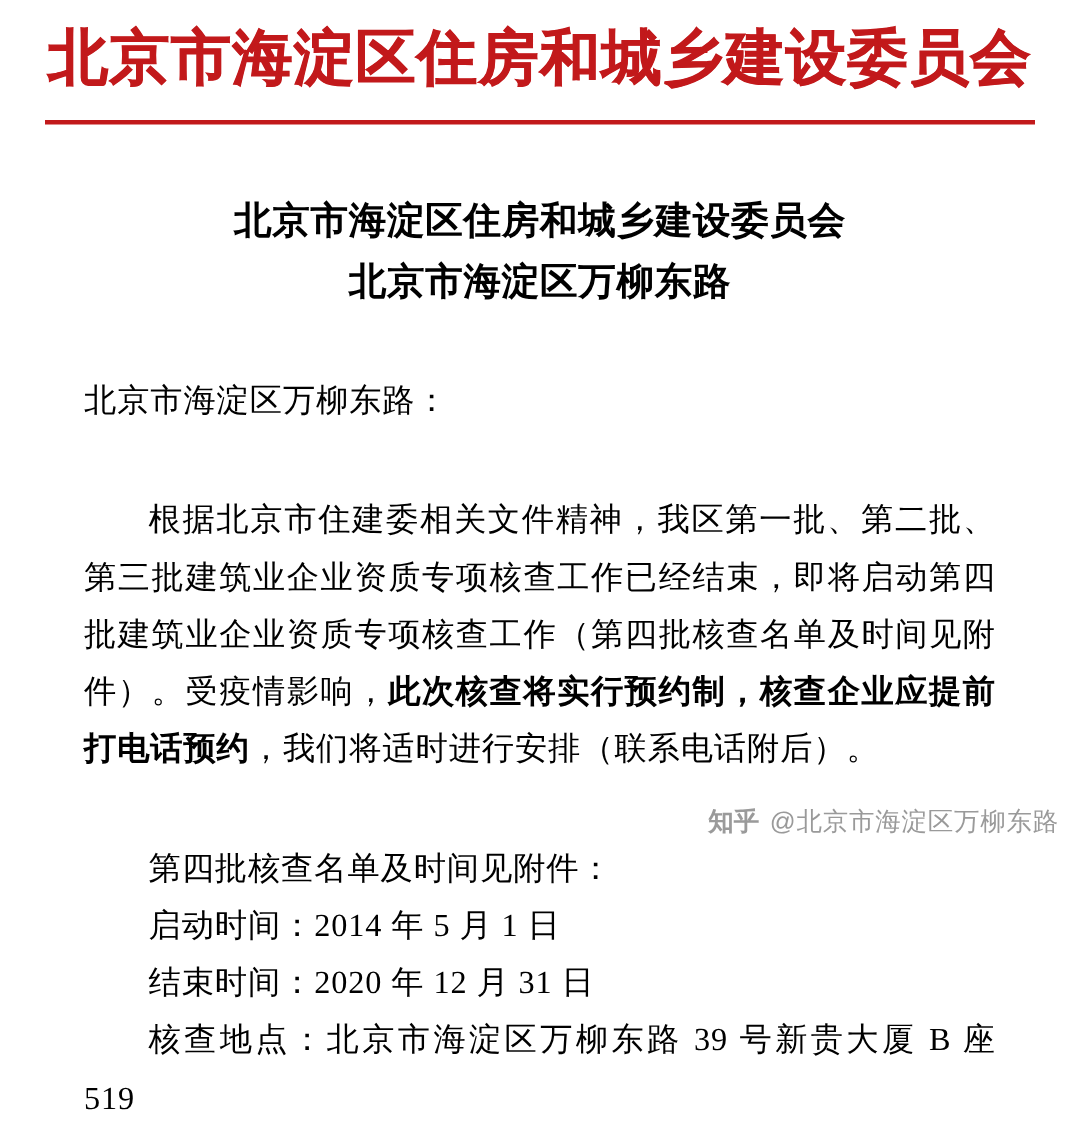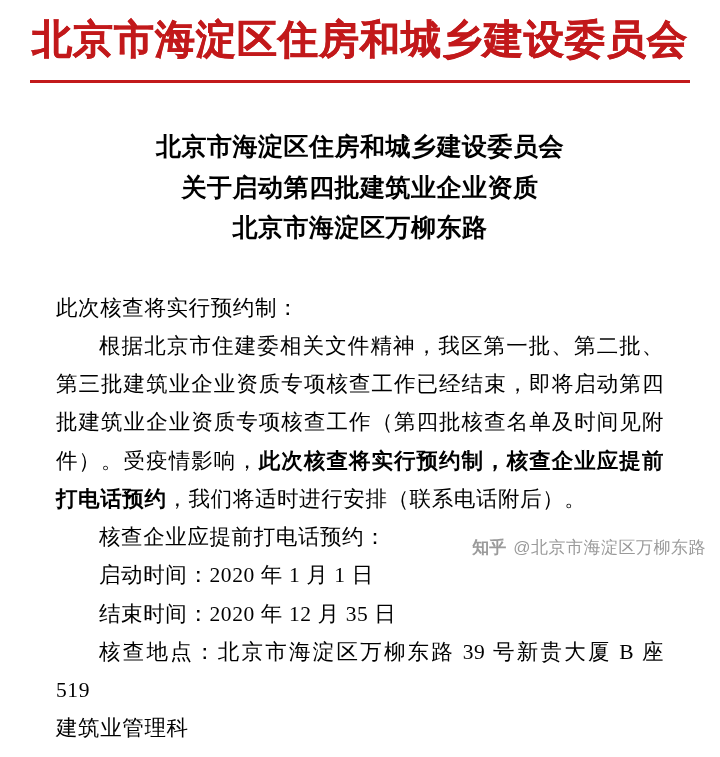--- a/index.html
+++ b/index.html
@@ -59,20 +59,21 @@
   
   .body-text {
     margin: 40px 56px 0 56px;
     font-size: 21.5px;
     line-height: 1.78;
     letter-spacing: 0.6px;
     text-align: justify;
   }
   .p-indent {
     text-indent: 2em;
+    margin-top: 41px;
   }
   .p-flush {
     text-indent: 0;
   }
   .strong {
     font-weight: bold;
   }
   .section-head {
     font-weight: bold;
     text-indent: 2em;
@@ -107,35 +108,34 @@
 
 <div class="page">
 
   <div class="letterhead">
     <div class="letterhead-title">北京市海淀区住房和城乡建设委员会</div>
     <div class="letterhead-rule"></div>
   </div>
 
   <div class="doc-title">
     <div>北京市海淀区住房和城乡建设委员会</div>
-    <div>关于启动第四批建筑业企业资质</div>
     <div>北京市海淀区万柳东路</div>
   </div>
 
   <div class="body-text">
 
-    <div class="p-flush">此次核查将实行预约制：</div>
+    <div class="p-flush">北京市海淀区万柳东路：</div>
 
     <div class="p-indent"><span>根据北京市住建委相关文件精神，我区第一批、第二批、第三批建筑业企业资质专项核查工作已经结束，即将启动第四批建筑业企业资质专项核查工作（第四批核查名单及时间见附件）。受疫情影响，</span><span class="strong">此次核查将实行预约制，核查企业应提前打电话预约</span><span>，我们将适时进行安排（联系电话附后）。</span></div>
 
-    <div class="p-indent">核查企业应提前打电话预约：</div>
+    <div class="p-indent">第四批核查名单及时间见附件：</div>
 
 
-    <div class="info-line">启动时间：2020 年 1 月 1 日</div>
-    <div class="info-line">结束时间：2020 年 12 月 35 日</div>
+    <div class="info-line">启动时间：2014 年 5 月 1 日</div>
+    <div class="info-line">结束时间：2020 年 12 月 31 日</div>
     <div class="info-line">核查地点：北京市海淀区万柳东路 39 号新贵大厦 B 座 519</div>
     <div class="p-flush">建筑业管理科</div>
 
   </div>
 
   <div class="watermark">
     <span class="zhihu-logo">知乎</span>
     <span>@北京市海淀区万柳东路</span>
   </div>
 

